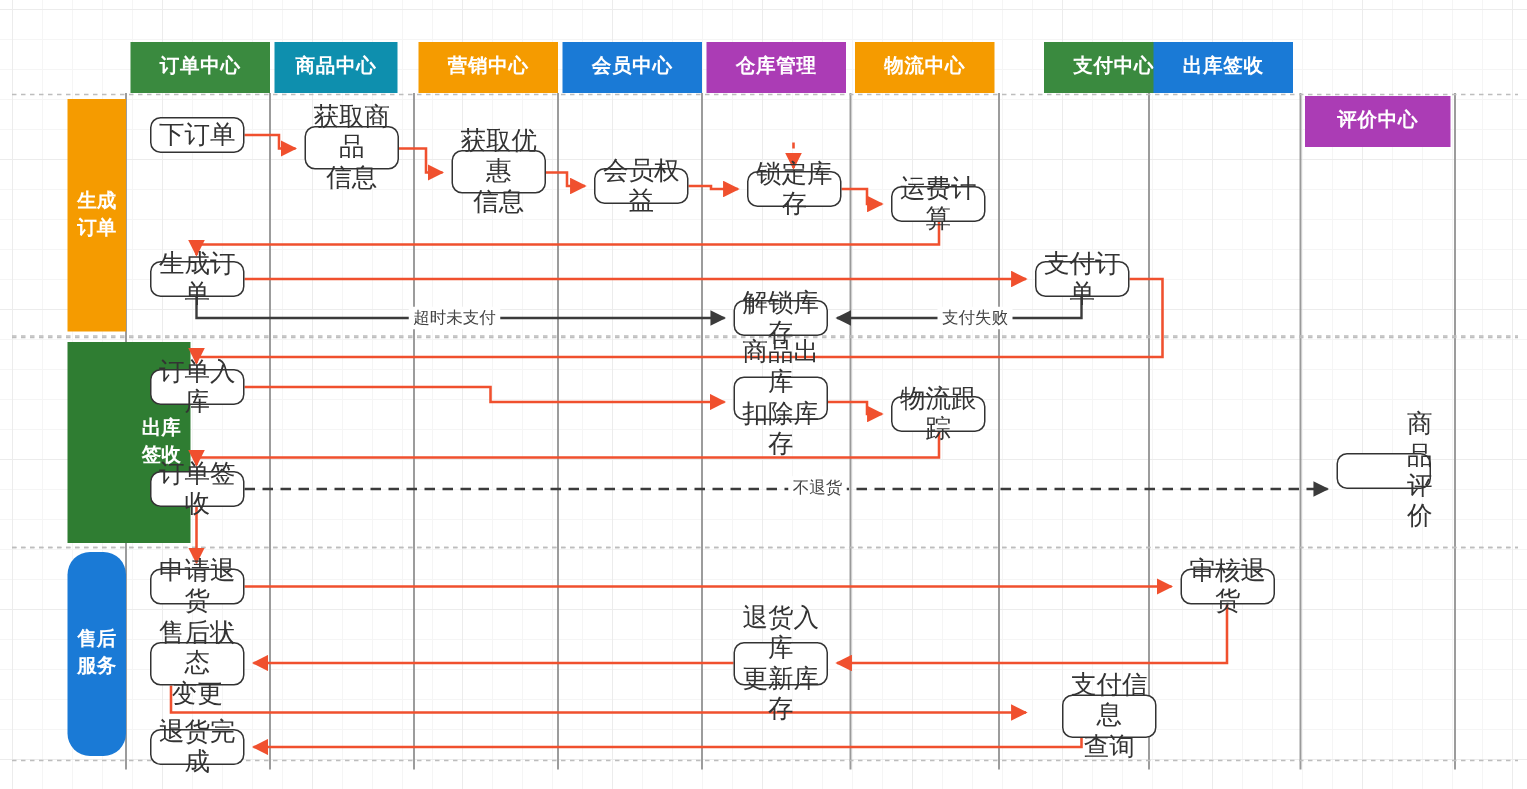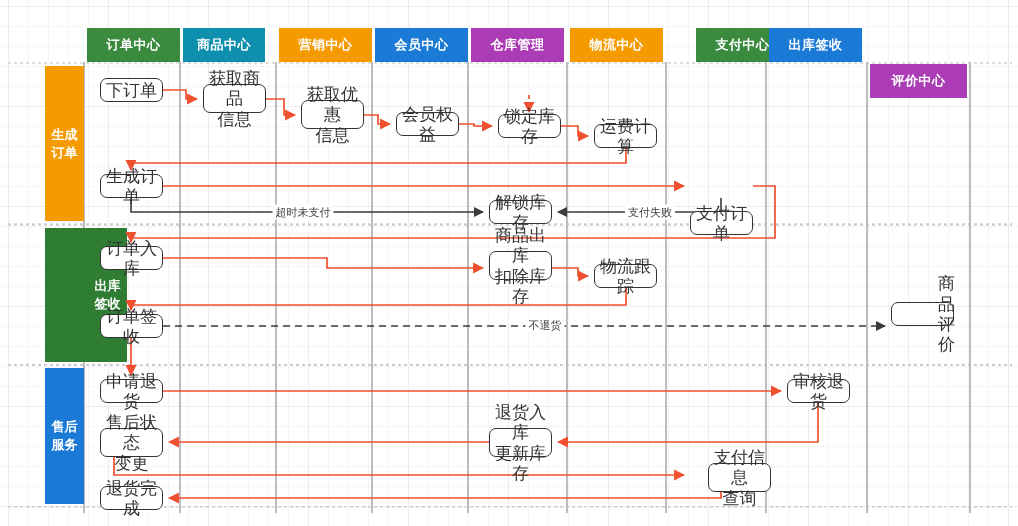--- a/index.html
+++ b/index.html
@@ -83,21 +83,21 @@
       <div class="hdr" style="left: 870px; top: 28px; width: 97px; background: rgb(171, 60, 181); margin-top: 36px;">评价中心</div>
     </div>
 
   <div id="lanes">
       <div class="lane" style="left: 45px; top: 66px; width: 39px; height: 155px; background: rgb(245, 155, 0);">
         <span style="width: 26px;">生成订单</span>
       </div>
       <div class="lane" style="left: 45px; top: 228px; width: 39px; height: 134px; background: rgb(47, 125, 50); padding-left: 43px;">
         <span style="width: 26px;">出库签收</span>
       </div>
-      <div class="lane" style="left: 45px; top: 368px; width: 39px; height: 136px; background: rgb(26, 122, 214);">
+      <div class="lane" style="left: 45px; top: 368px; width: 39px; height: 136px; background: rgb(26, 122, 214); border-radius: 15px;">
         <span style="width: 26px;">售后服务</span>
       </div>
     </div>
 
   <svg class="layer">
     <defs>
       <marker id="ahR" viewBox="0 0 10 10" refX="9" refY="5" markerWidth="6.5" markerHeight="6.5" orient="auto-start-reverse">
         <path d="M0,0 L10,5 L0,10 z" fill="#f0502e"></path>
       </marker>
       <marker id="ahD" viewBox="0 0 10 10" refX="9" refY="5" markerWidth="6.5" markerHeight="6.5" orient="auto-start-reverse">
@@ -157,21 +157,21 @@
   <div id="nodes">
       <div class="node" style="left: 100px; top: 78px; width: 63px; height: 24px;">下订单</div>
       <div class="node" style="left: 203px; top: 84px; width: 63px; height: 29px;">获取商品
 信息</div>
       <div class="node" style="left: 301px; top: 100px; width: 63px; height: 29px;">获取优惠
 信息</div>
       <div class="node" style="left: 396px; top: 112px; width: 63px; height: 24px;">会员权益</div>
       <div class="node" style="left: 498px; top: 114px; width: 63px; height: 24px;">锁定库存</div>
       <div class="node" style="left: 594px; top: 124px; width: 63px; height: 24px;">运费计算</div>
       <div class="node" style="left: 100px; top: 174px; width: 63px; height: 24px;">生成订单</div>
-      <div class="node" style="left: 690px; top: 174px; width: 63px; height: 24px; margin-top: 37px;">支付订单</div>
+      <div class="node" style="left: 690px; top: 174px; width: 63px; height: 24px;">支付订单</div>
       <div class="node" style="left: 489px; top: 200px; width: 63px; height: 24px;">解锁库存</div>
       <div class="node" style="left: 100px; top: 246px; width: 63px; height: 24px;">订单入库</div>
       <div class="node" style="left: 489px; top: 251px; width: 63px; height: 29px;">商品出库
 扣除库存</div>
       <div class="node" style="left: 594px; top: 264px; width: 63px; height: 24px;">物流跟踪</div>
       <div class="node" style="left: 100px; top: 314px; width: 63px; height: 24px;">订单签收</div>
       <div class="node" style="left: 891px; top: 302px; width: 63px; height: 24px; padding-left: 48px;">商品评价</div>
       <div class="node" style="left: 100px; top: 379px; width: 63px; height: 24px;">申请退货</div>
       <div class="node" style="left: 787px; top: 379px; width: 63px; height: 24px;">审核退货</div>
       <div class="node" style="left: 100px; top: 428px; width: 63px; height: 29px;">售后状态

